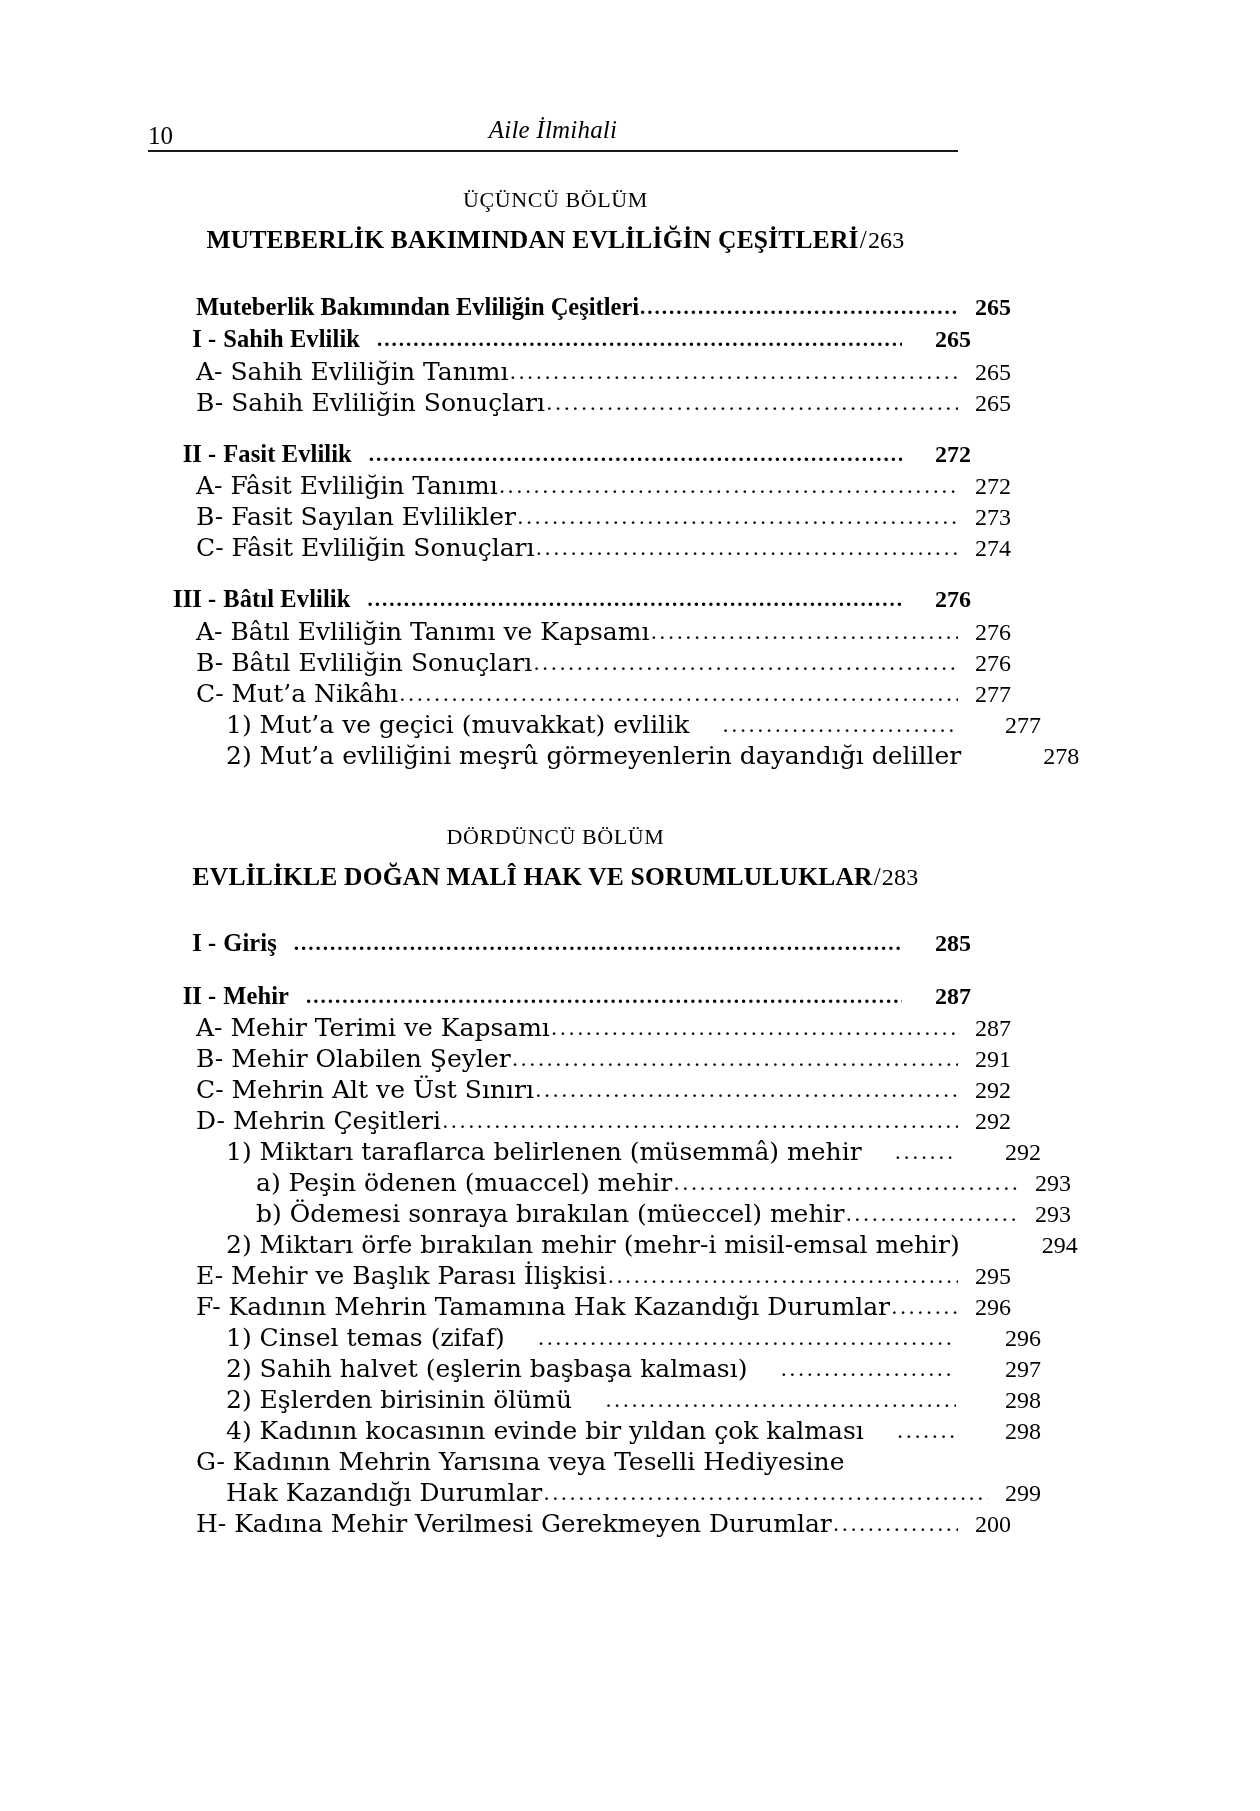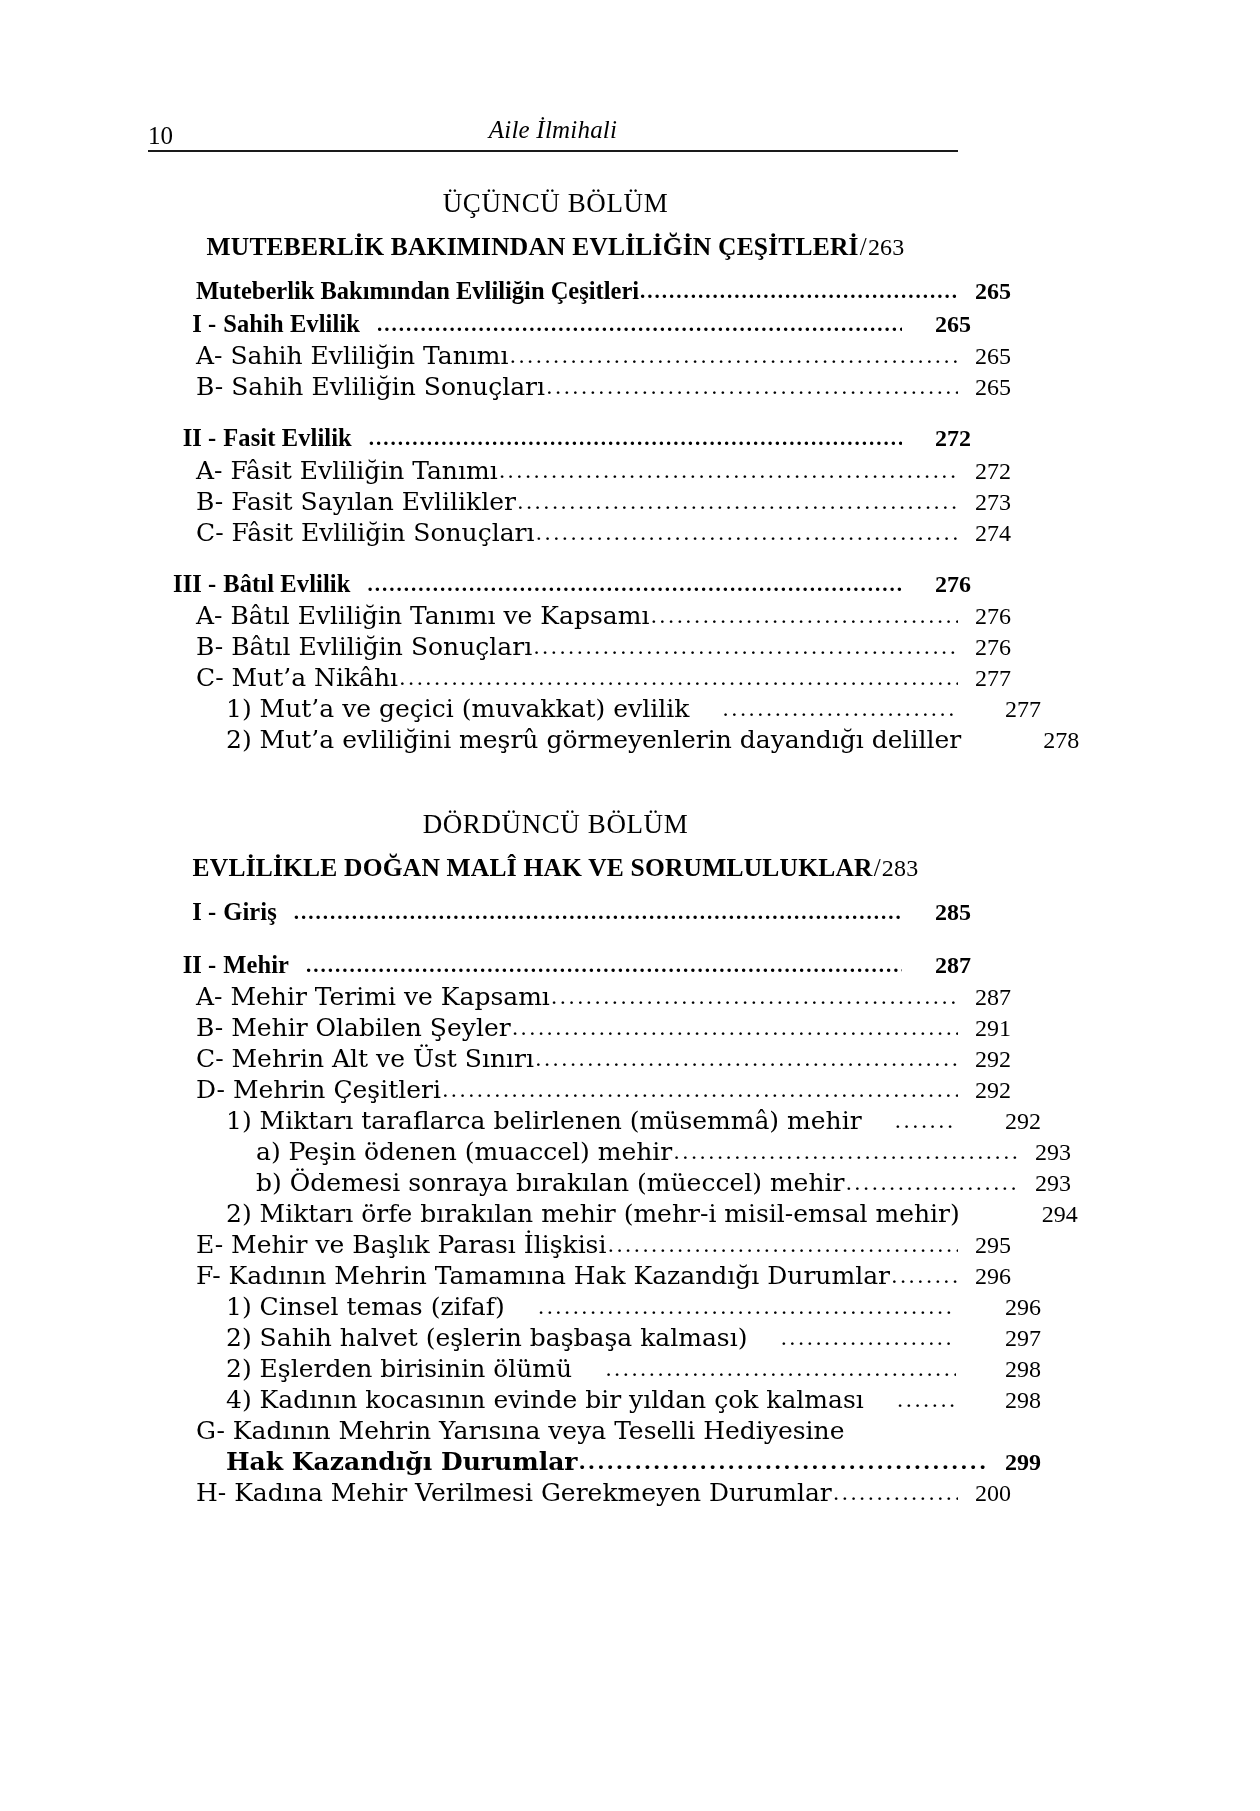--- a/index.html
+++ b/index.html
@@ -67,21 +67,21 @@
     top: 186px;
     width: 815px;
   }
 
   
   .part {
     text-align: center;
     margin-top: 0;
   }
   .part-number {
-    font-size: 27px;
+    font-size: 22px;
     letter-spacing: 0.6px;
     line-height: 1.28;
     margin-bottom: 9px;
   }
   .part-title {
     font-weight: bold;
     font-size: 25.5px;
     letter-spacing: 0.2px;
     line-height: 1.3;
   }
@@ -94,21 +94,21 @@
     font-size: 25px;
     padding: 0 1px;
   }
 
   .part-second {
     margin-top: 52px;
   }
 
   
   .toc {
-    margin-top: 12px;
+    margin-top: 34px;
   }
   .toc-row {
     display: flex;
     align-items: baseline;
     width: 100%;
     line-height: 1.0;
     white-space: nowrap;
   }
   .toc-row .lbl {
     flex: 0 0 auto;
@@ -175,21 +175,21 @@
     font-size: 25px;
     font-family: "DejaVu Serif", "Liberation Serif", serif;
     font-weight: 300;
     padding: 3px 0 3px 0;
   }
 
   
   .cont {
     font-size: 25px;
     font-family: "DejaVu Serif", "Liberation Serif", serif;
-    font-weight: 700;
+    font-weight: 400;
     padding: 3px 0 3px 0;
   }
 
   
   .ind-roman   { padding-left: 8px; gap: 16px; }
   .ind-head    { padding-left: 48px; }
   .ind-alpha   { padding-left: 48px; }
   .ind-num     { padding-left: 78px; }
   .ind-lower   { padding-left: 108px; }
   .ind-cont    { padding-left: 78px; }

